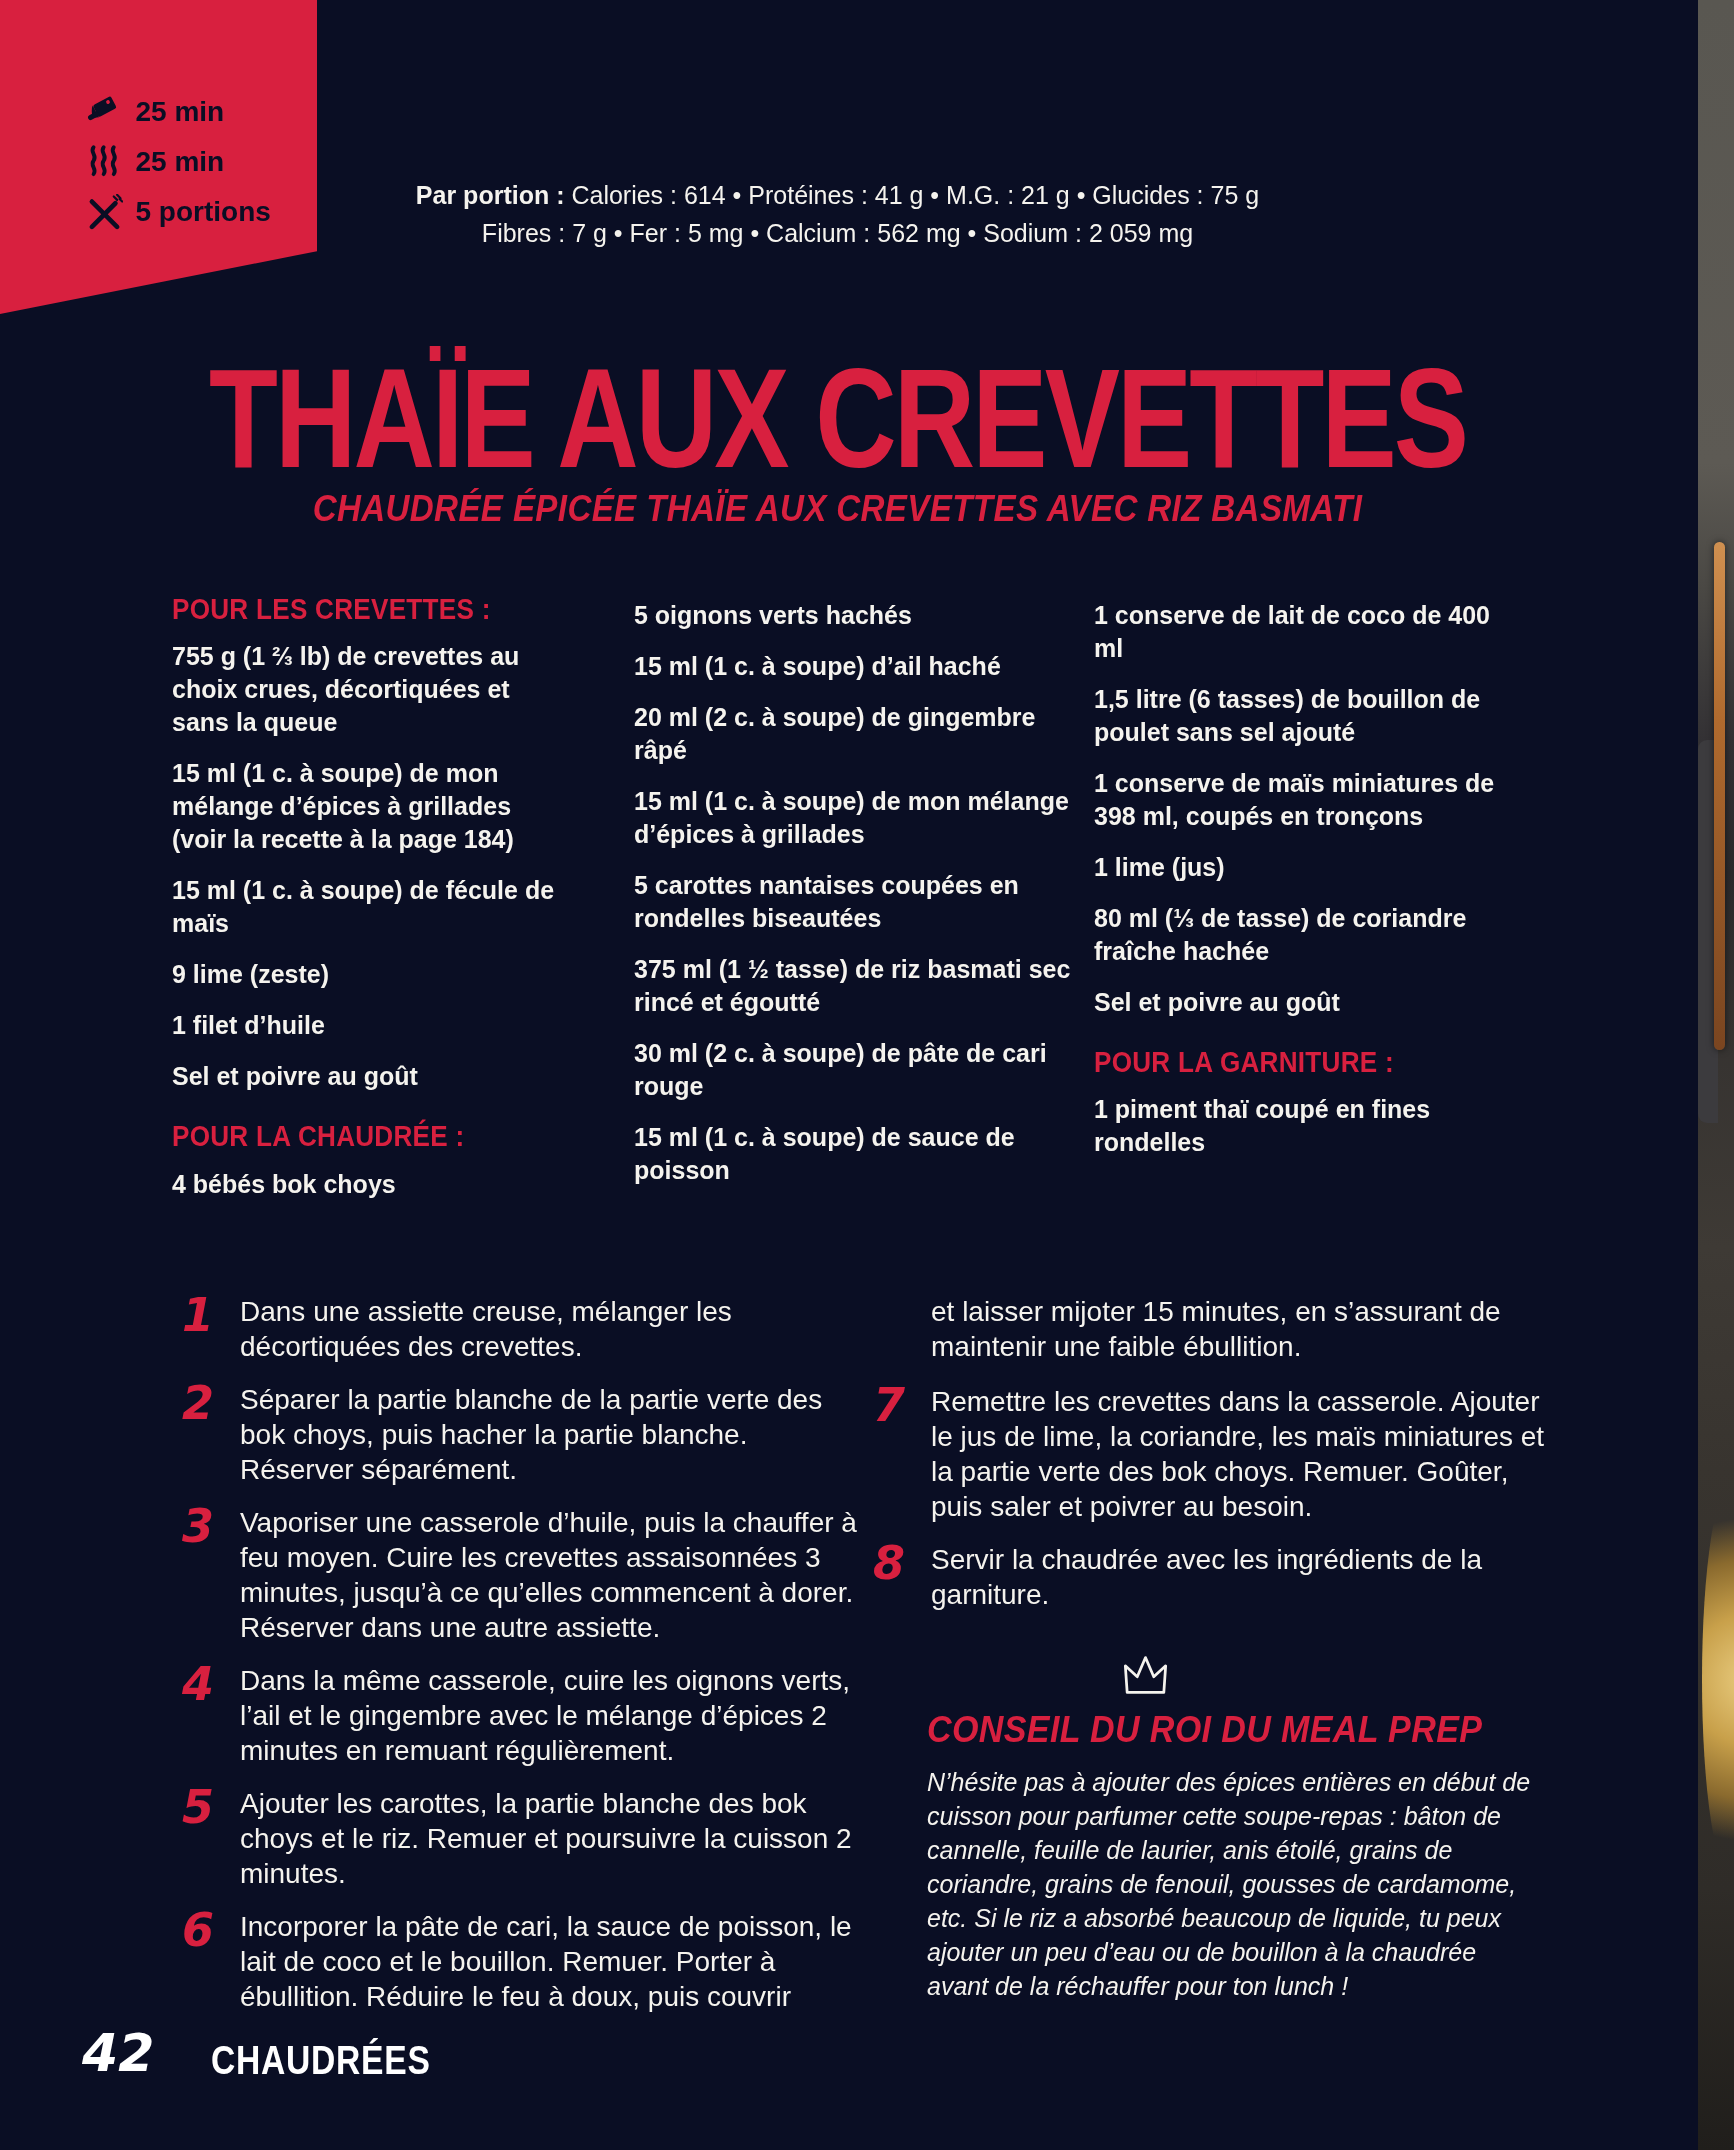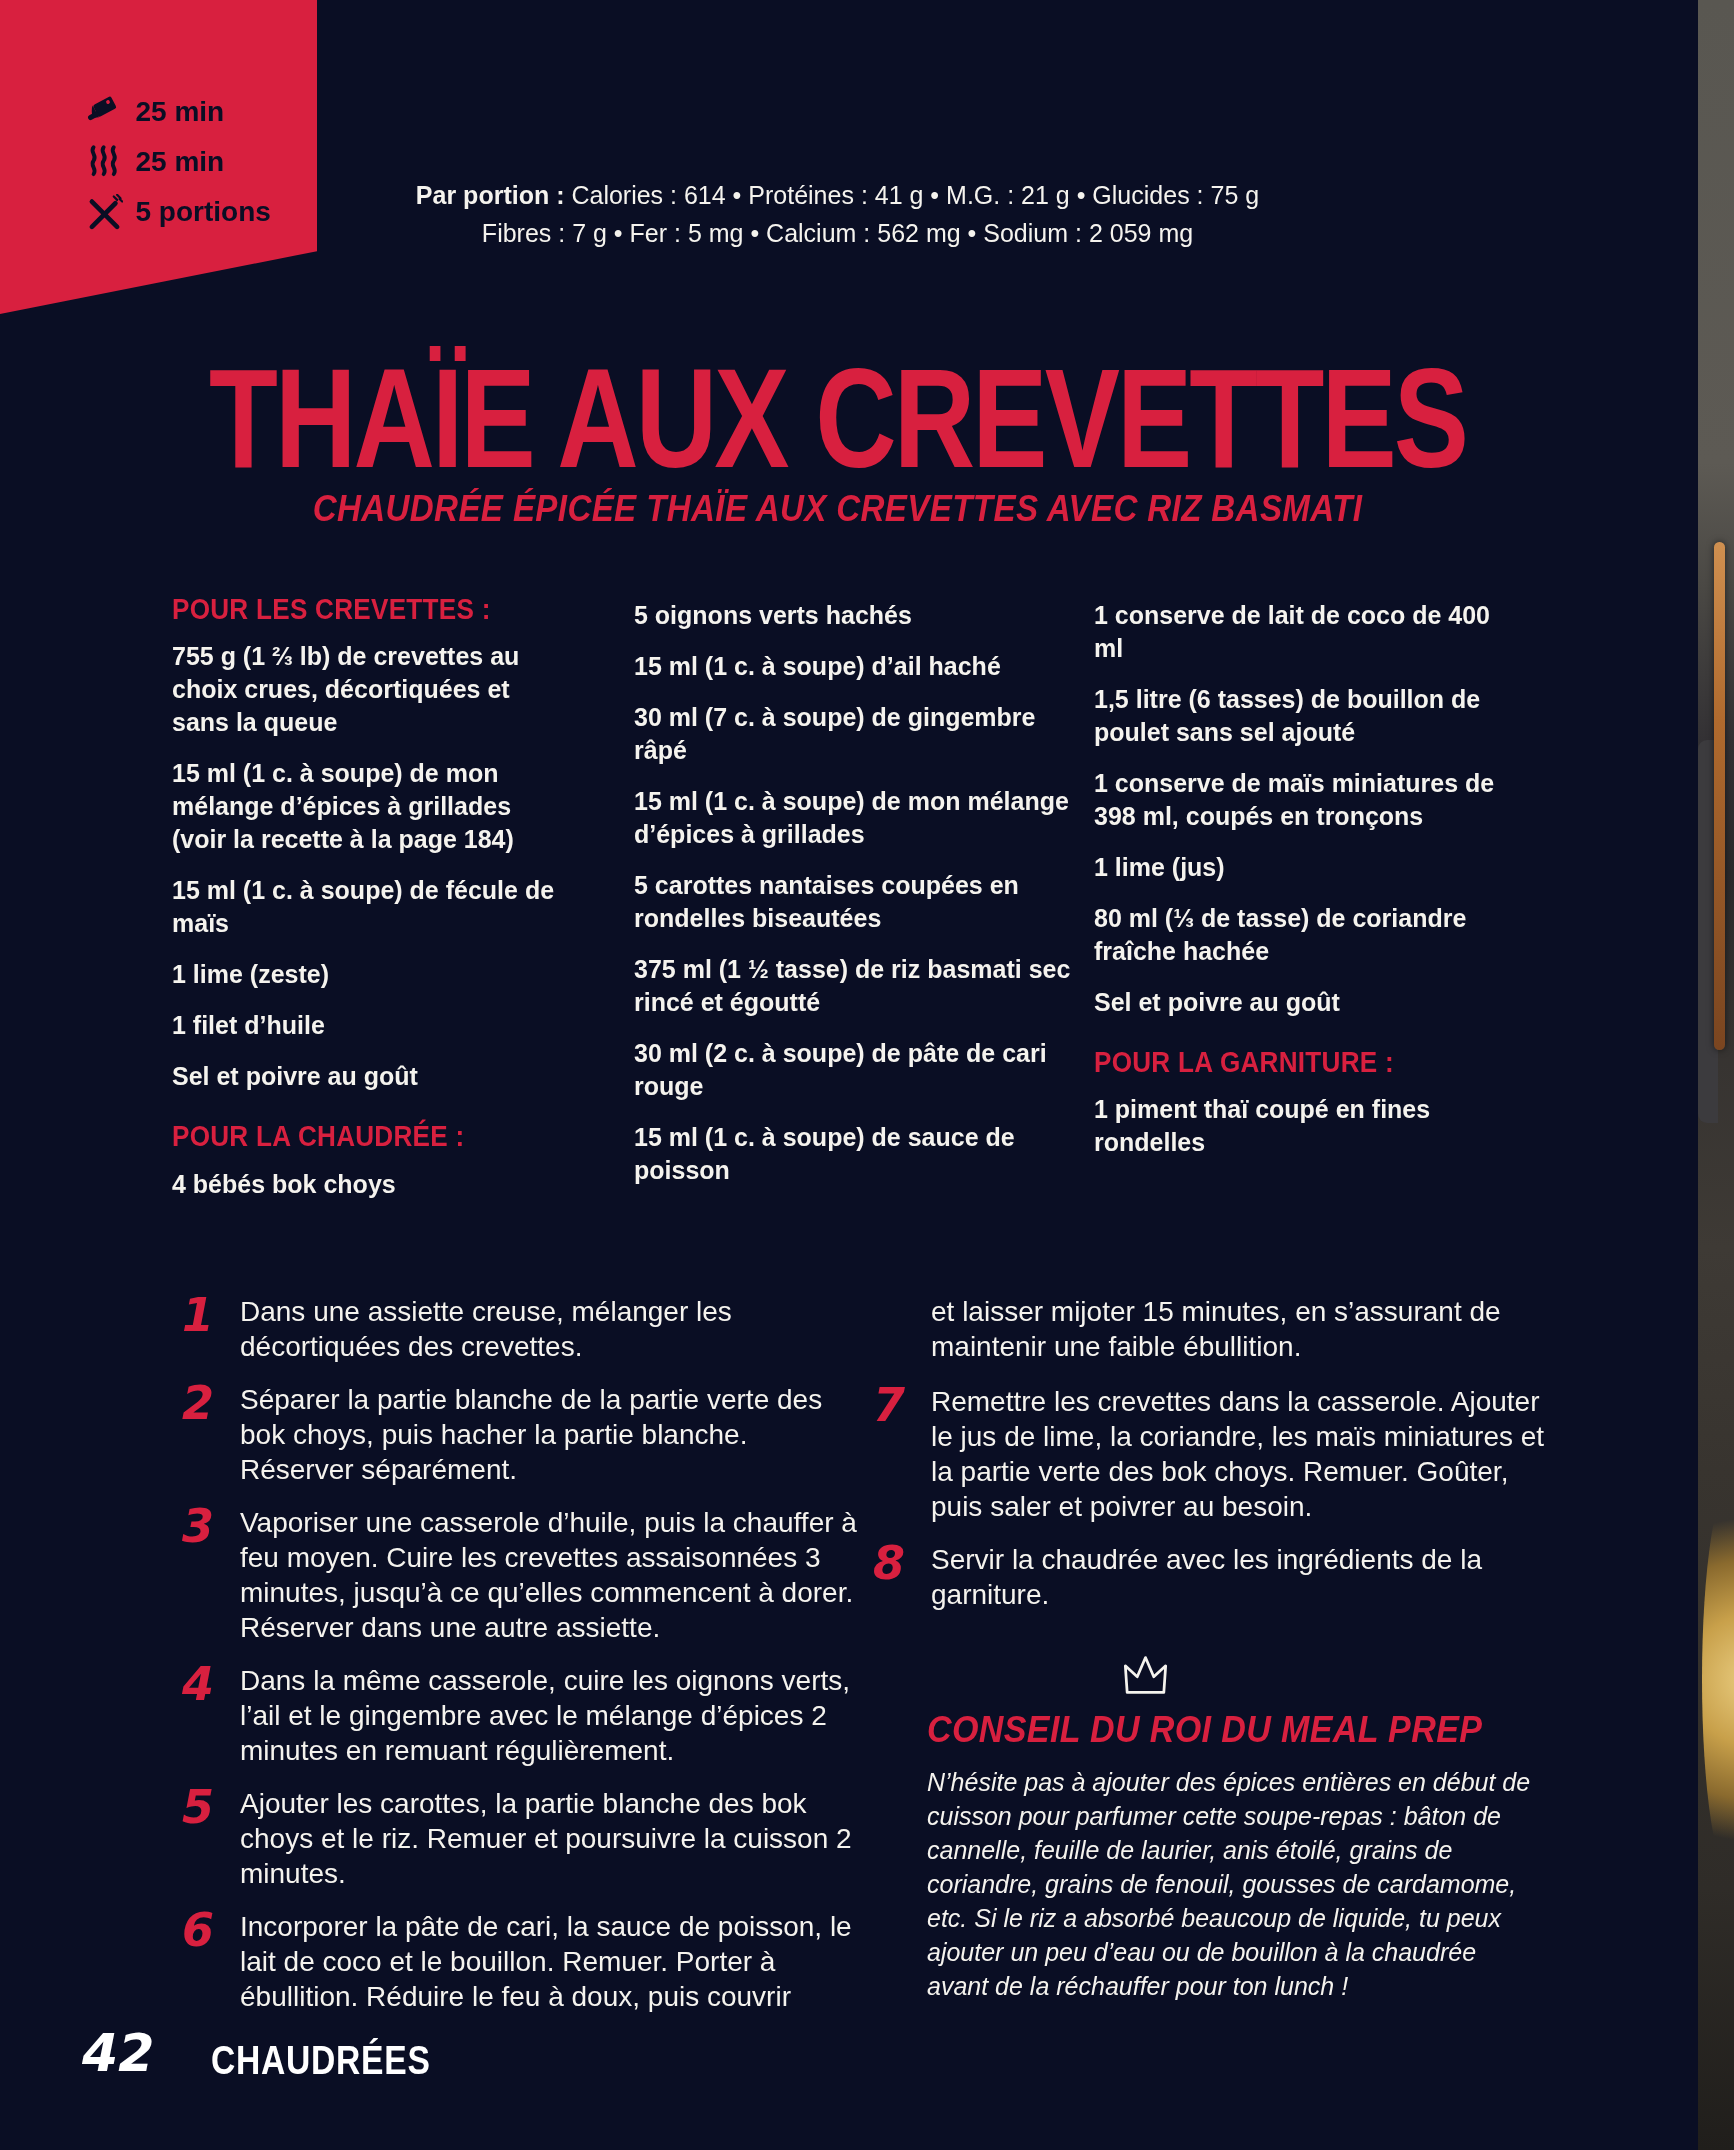--- a/index.html
+++ b/index.html
@@ -147,32 +147,32 @@
 </div>
 
 <h1 class="title">THAÏE AUX CREVETTES</h1>
 <div class="subtitle">CHAUDRÉE ÉPICÉE THAÏE AUX CREVETTES AVEC RIZ BASMATI</div>
 
 <div class="ing-col ing-col1">
   <span class="ing-h">POUR LES CREVETTES :</span>
   <div class="ing-item">755 g (1 ⅔ lb) de crevettes au choix crues, décortiquées et sans la queue</div>
   <div class="ing-item">15 ml (1 c. à soupe) de mon mélange d’épices à grillades (voir la recette à la page 184)</div>
   <div class="ing-item">15 ml (1 c. à soupe) de fécule de maïs</div>
-  <div class="ing-item">1 lime (zeste)</div>
+  <div class="ing-item">9 lime (zeste)</div>
   <div class="ing-item">1 filet d’huile</div>
   <div class="ing-item">Sel et poivre au goût</div>
   <div class="ing-gap"></div>
   <span class="ing-h">POUR LA CHAUDRÉE :</span>
   <div class="ing-item">4 bébés bok choys</div>
 </div>
 
 <div class="ing-col ing-col2">
   <div class="ing-item">5 oignons verts hachés</div>
   <div class="ing-item">15 ml (1 c. à soupe) d’ail haché</div>
-  <div class="ing-item">30 ml (7 c. à soupe) de gingembre râpé</div>
+  <div class="ing-item">20 ml (2 c. à soupe) de gingembre râpé</div>
   <div class="ing-item">15 ml (1 c. à soupe) de mon mélange d’épices à grillades</div>
   <div class="ing-item">5 carottes nantaises coupées en rondelles biseautées</div>
   <div class="ing-item">375 ml (1 ½ tasse) de riz basmati sec rincé et égoutté</div>
   <div class="ing-item">30 ml (2 c. à soupe) de pâte de cari rouge</div>
   <div class="ing-item">15 ml (1 c. à soupe) de sauce de poisson</div>
 </div>
 
 <div class="ing-col ing-col3">
   <div class="ing-item">1 conserve de lait de coco de 400 ml</div>
   <div class="ing-item">1,5 litre (6 tasses) de bouillon de poulet sans sel ajouté</div>

